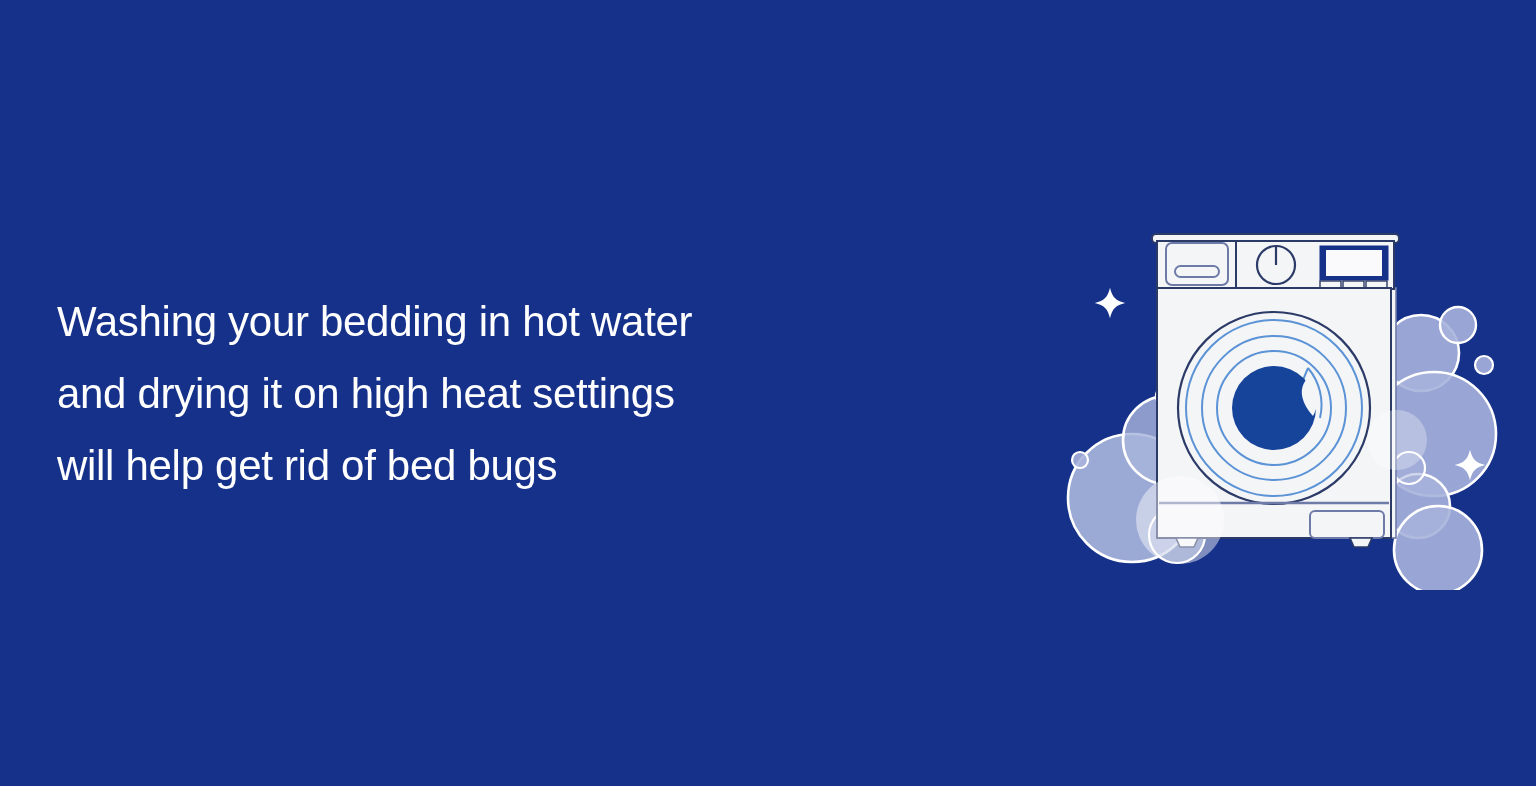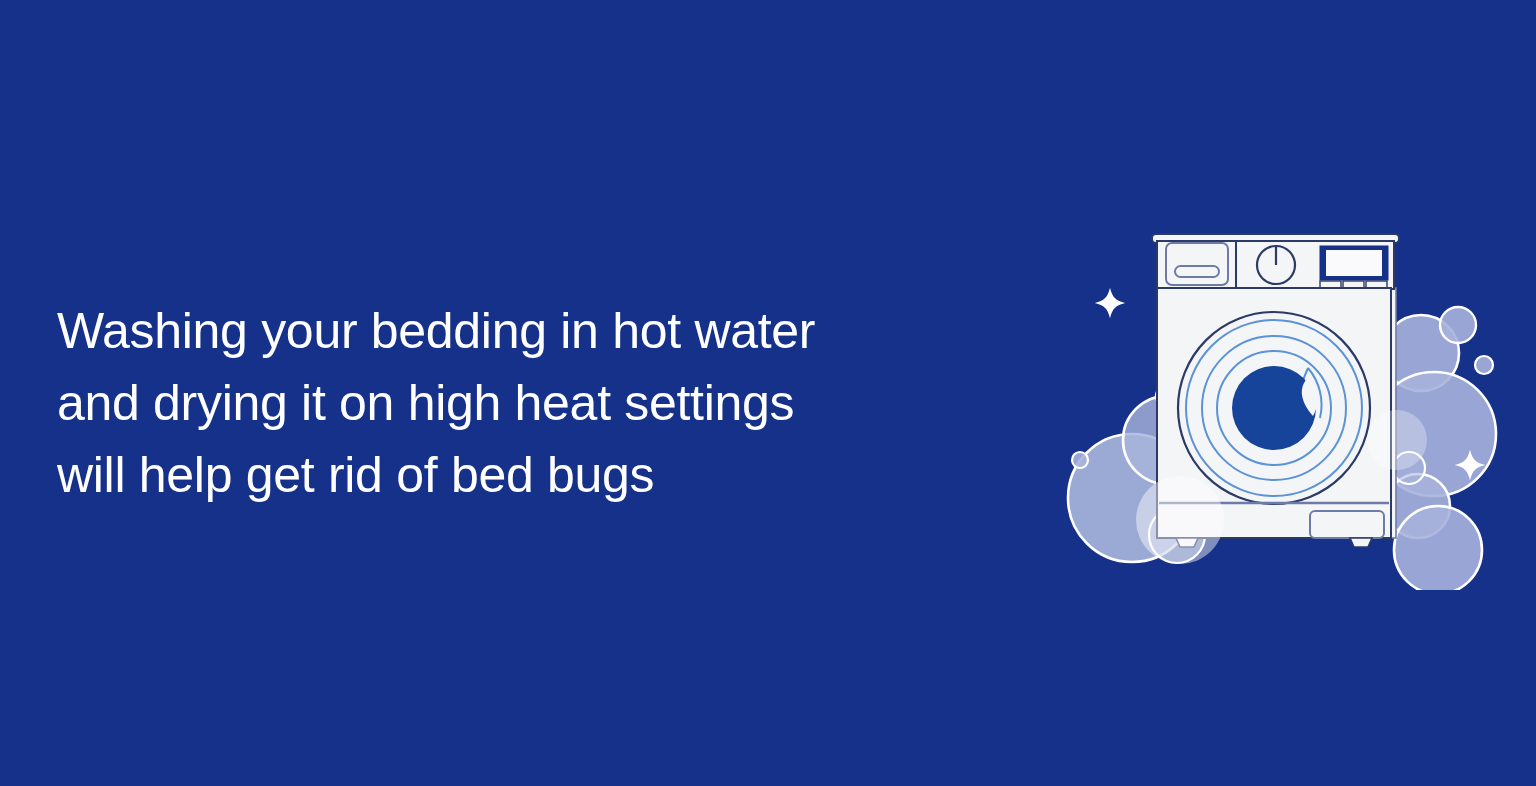--- a/index.html
+++ b/index.html
@@ -15,26 +15,25 @@
     background:#16318A;
   }
   
   #headline {
     position:absolute;
     left:57px;
     top:286px;
     width:1010px;
     color:#ffffff;
     font-family:"Liberation Sans", sans-serif;
-    font-size:50px;
+    font-size:42px;
     line-height:72px;
     font-weight:400;
     letter-spacing:-0.3px;
     white-space:pre-line;
-    margin-top:9px;
   }
   
   #illustration {
     position:absolute;
     left:1040px;
     top:190px;
     width:480px;
     height:400px;
   }
   #illustration svg { display:block; width:480px; height:400px; }

